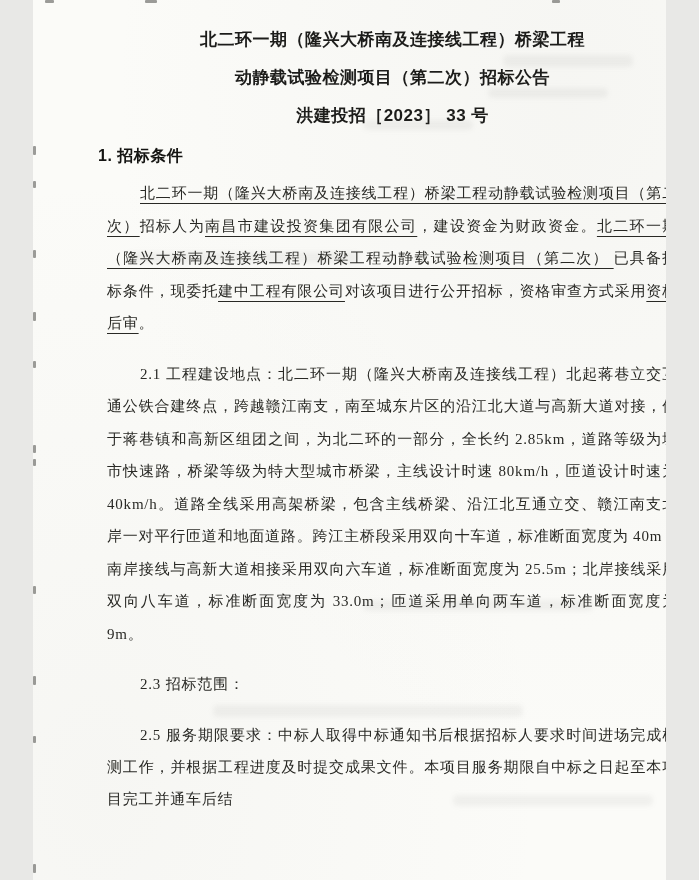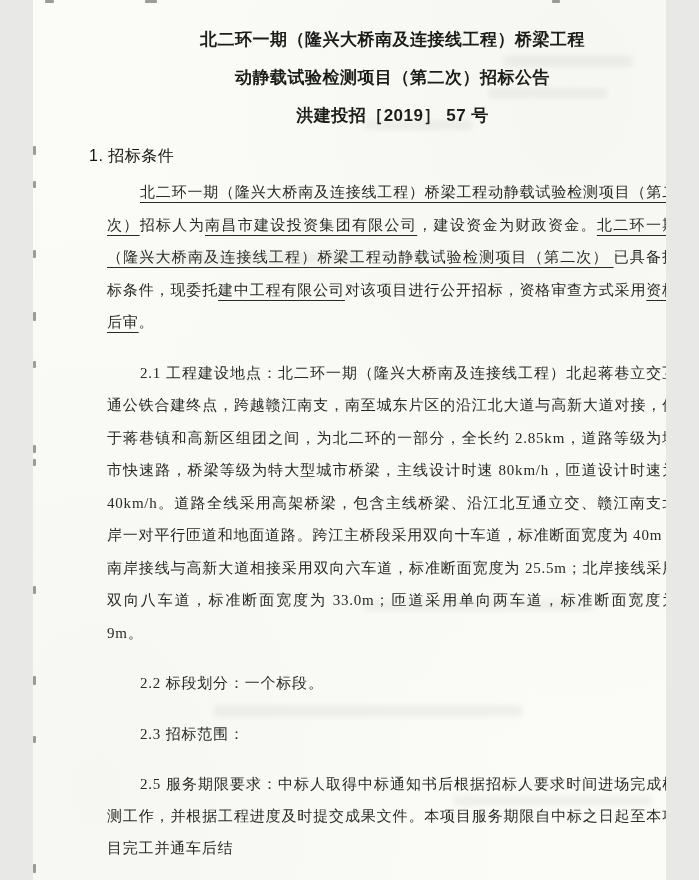--- a/index.html
+++ b/index.html
@@ -14,22 +14,22 @@
     color:#262622;
   }
   .content { position:absolute; left:56px; top:0; width:607px; }
   .title-line {
     text-align:center; font-family:"Liberation Sans","DejaVu Sans",sans-serif;
     font-weight:700; font-size:17px; line-height:38px; color:#1c1c1a;
     letter-spacing:0.5px;
   }
   .t1 { margin-top:21px; }
   .heading {
-    margin:0; font-family:"Liberation Sans","DejaVu Sans",sans-serif;
-    font-weight:400; font-size:16px; line-height:24px; color:#141412;
+    margin:9px; font-family:"Liberation Sans","DejaVu Sans",sans-serif;
+    font-weight:700; font-size:16px; line-height:24px; color:#141412;
     letter-spacing:0.5px;
   }
   .h1 { margin-top:9px; }
   .h2 { margin-top:6px; }
   .body {
     margin:18px; font-size:15px; line-height:32.5px; text-align:justify;
     letter-spacing:0.8px; overflow-wrap:break-word; color:#29292五;
   }
   .body { color:#292925; }
   .ind { text-indent:2.2em; }
@@ -62,29 +62,28 @@
   .tickh { position:absolute; top:0; height:3px; background:#3c3c38; opacity:0.5; border-radius:1px; }
 </style>
 </head>
 <body>
 
 <div class="page">
   <div class="content">
 
     <div class="title-line t1">北二环一期（隆兴大桥南及连接线工程）桥梁工程</div>
     <div class="title-line">动静载试验检测项目（第二次）招标公告</div>
-    <div class="title-line">洪建投招［2019］ 57 号</div>
+    <div class="title-line">洪建投招［2023］ 33 号</div>
 
     <h2 class="heading h1">1. 招标条件</h2>
 
     <p class="body ind p1"><span class="u">北二环一期（隆兴大桥南及连接线工程）桥梁工程动静载试验检测项目（第二次）</span><span>招标人为</span><span class="u">南昌市建设投资集团有限公司</span><span>，建设资金为财政资金。</span><span class="u">北二环一期（隆兴大桥南及连接线工程）桥梁工程动静载试验检测项目（第二次） </span><span>已具备招标条件，现委托</span><span class="u">建中工程有限公司</span><span>对该项目进行公开招标，资格审查方式采用</span><span class="u">资格后审</span><span>。</span></p>
 
 
     <p class="body ind p21">2.1 工程建设地点：北二环一期（隆兴大桥南及连接线工程）北起蒋巷立交互通公铁合建终点，跨越赣江南支，南至城东片区的沿江北大道与高新大道对接，位于蒋巷镇和高新区组团之间，为北二环的一部分，全长约 2.85km，道路等级为城市快速路，桥梁等级为特大型城市桥梁，主线设计时速 80km/h，匝道设计时速为 40km/h。道路全线采用高架桥梁，包含主线桥梁、沿江北互通立交、赣江南支北岸一对平行匝道和地面道路。跨江主桥段采用双向十车道，标准断面宽度为 40m；南岸接线与高新大道相接采用双向六车道，标准断面宽度为 25.5m；北岸接线采用双向八车道，标准断面宽度为 33.0m；匝道采用单向两车道，标准断面宽度为 9m。</p>
-    <p class="body ind">2.2 标段划分：一个标段。</p>
     <p class="body ind">2.3 招标范围：</p>
     <p class="body ind p25">2.5 服务期限要求：中标人取得中标通知书后根据招标人要求时间进场完成检测工作，并根据工程进度及时提交成果文件。本项目服务期限自中标之日起至本项目完工并通车后结</p>
   </div>
 
   <div class="seal seal-big">
     <div class="seal-ring"></div>
     <div class="seal-star"></div>
     <span class="sc" style="left:-59.8px; top:27.9px; transform:translate(-50%,-50%) rotate(-115deg);">南</span>
     <span class="sc" style="left:-65.7px; top:6.7px; transform:translate(-50%,-50%) rotate(-95.8deg);">昌</span>
     <span class="sc" style="left:-64.2px; top:-15.2px; transform:translate(-50%,-50%) rotate(-76.7deg);">市</span>

